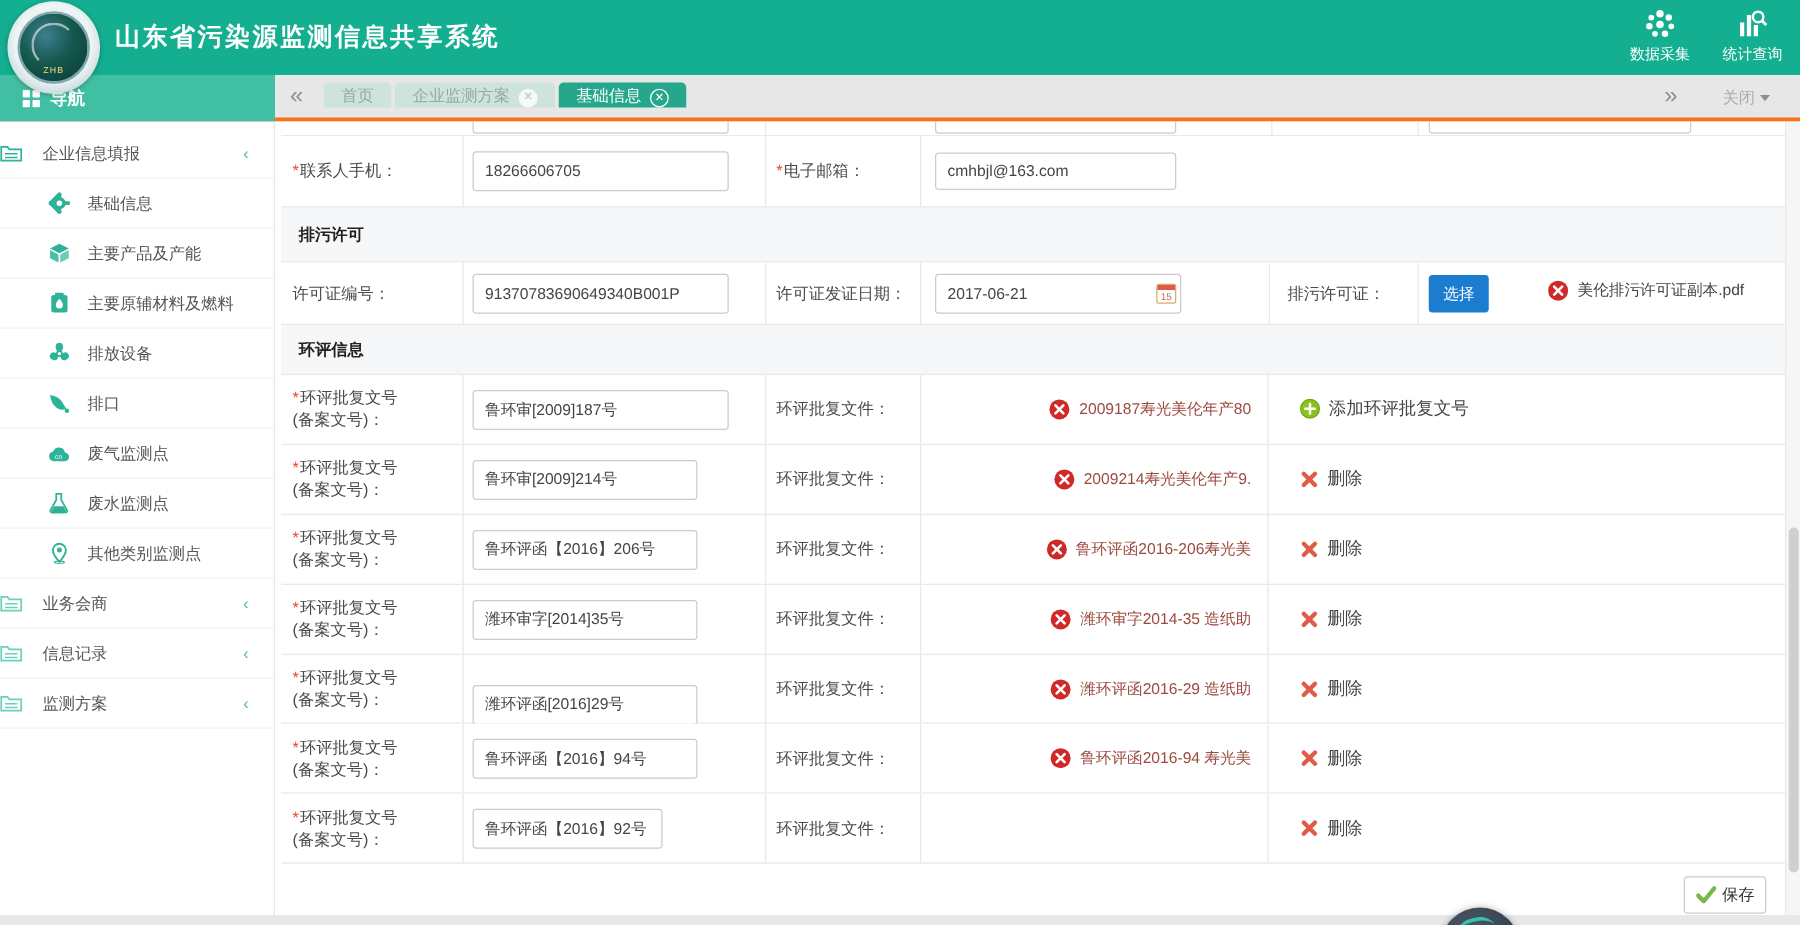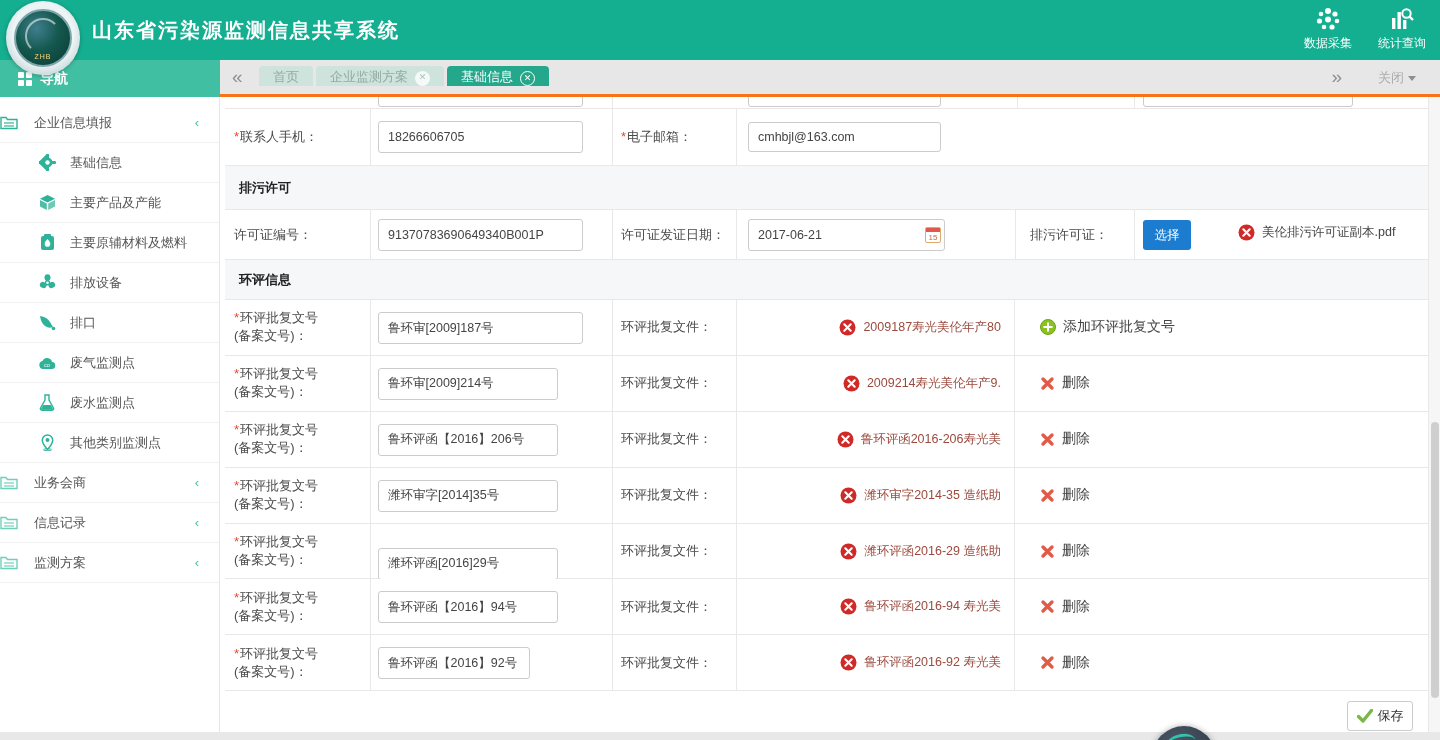--- a/index.html
+++ b/index.html
@@ -579,31 +579,20 @@
       <div class="vline" style="left:145px"></div>
         <div class="vline" style="left:387px"></div>
         <div class="vline" style="left:511px"></div>
         <div class="vline" style="left:789px"></div>
       <div class="lbl-cell">
         <span><span class="star">*</span><span>环评批复文号</span></span>
         <span>(备案文号)：</span>
       </div>
       <input class="inp" style="left: 153px; width: 152px; top: 12px;" value="鲁环评函【2016】92号">
       <div class="lbl-cell" style="left:396px">环评批复文件：</div>
-      <div class="eia-file-cell">
-        <div class="file-link red-text">
-          <span>
-              <svg width="17" height="17" viewBox="0 0 17 17">
-                <circle cx="8.5" cy="8.5" r="8" fill="#cf2a27"></circle>
-                <path d="M5.3 5.3 L11.7 11.7 M11.7 5.3 L5.3 11.7" stroke="#fff" stroke-width="2.1" stroke-linecap="round"></path>
-              </svg>
-            </span>
-          <span>鲁环评函2016-92 寿光美</span>
-        </div>
-      </div>
       <div class="eia-action-cell">
         <div class="action-link">
           <span>
               <svg width="15" height="15" viewBox="0 0 15 15">
                 <path d="M3 3 L12 12 M12 3 L3 12" stroke="#e05c49" stroke-width="3.4" stroke-linecap="round"></path>
               </svg>
             </span>
           <span>删除</span>
         </div>
       </div>

